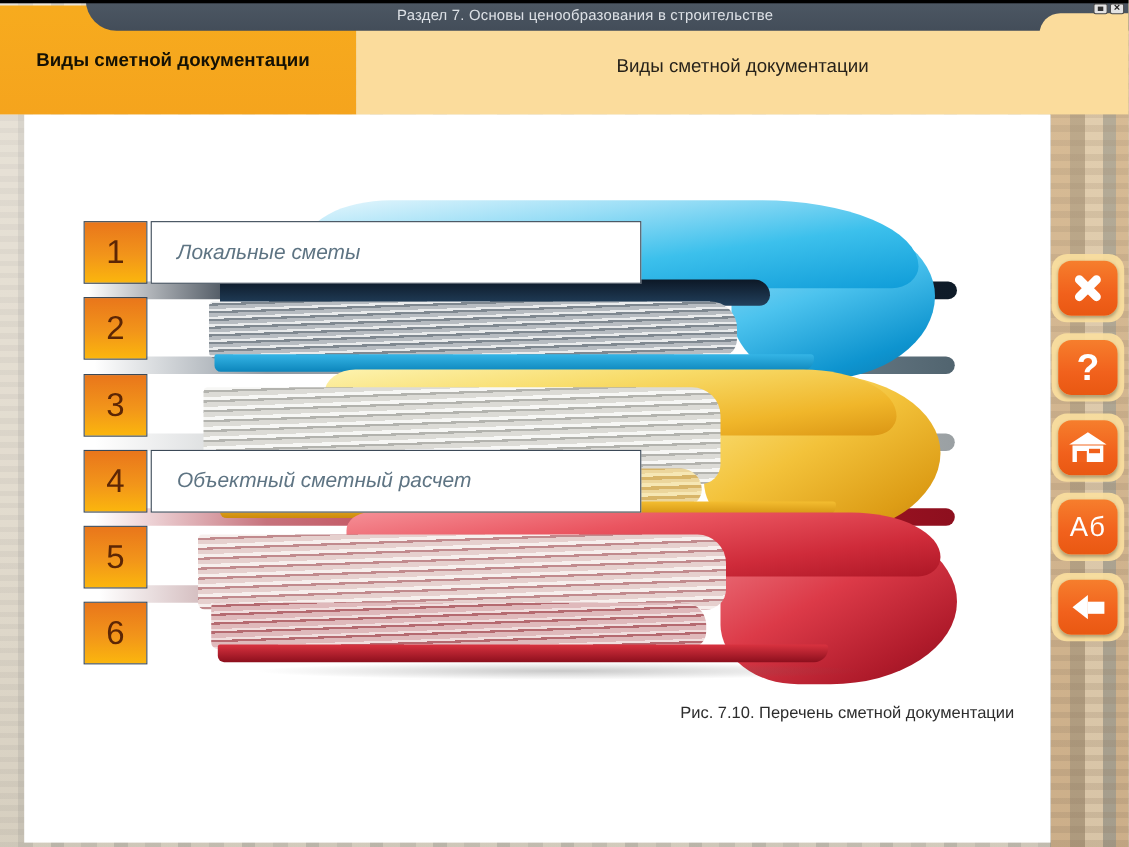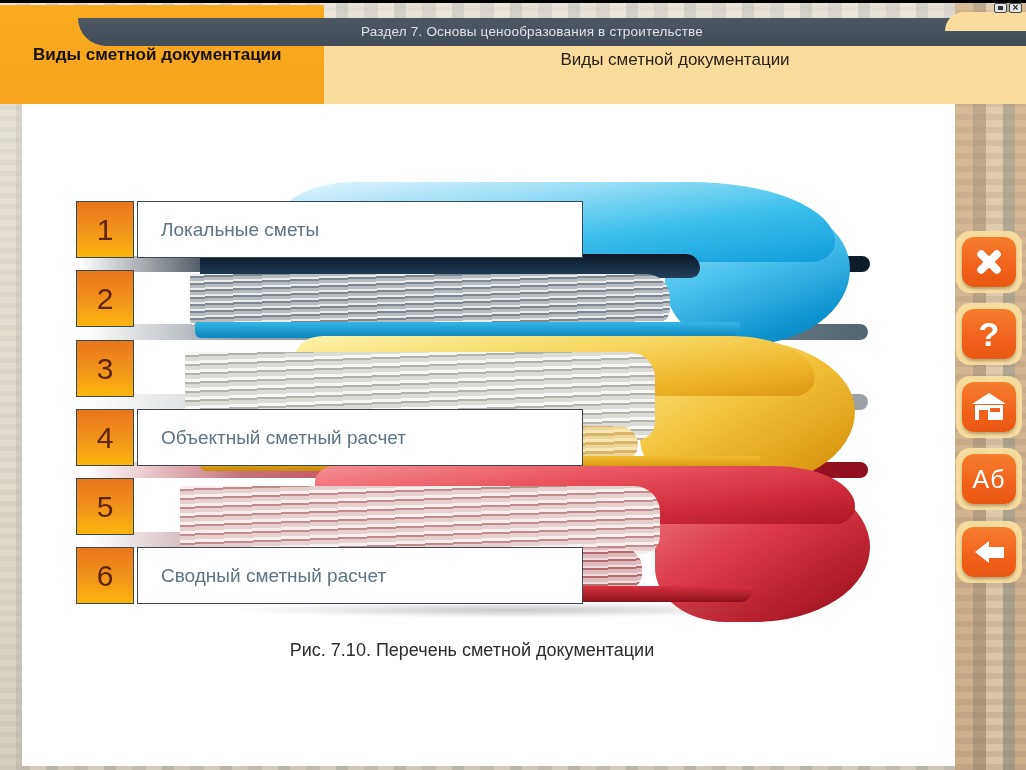--- a/index.html
+++ b/index.html
@@ -19,21 +19,21 @@
   .city-right { position:absolute; right:0; top:0; width:71px; height:100%;
     background:
       repeating-linear-gradient(0deg, rgba(90,60,30,.20) 0 6px, rgba(0,0,0,0) 6px 13px),
       repeating-linear-gradient(90deg, #b98f5c 0 18px, #8a6f4a 18px 31px, #cbb089 31px 48px, #7d7460 48px 60px);
   }
   .city-right::after { content:""; position:absolute; inset:0;
     background:linear-gradient(180deg, rgba(255,244,222,.45), rgba(240,234,222,.35)); }
 
   
   .topline { position:absolute; top:0; left:0; right:0; height:3px; background:#000; z-index:9; }
-  .titlebar { position:absolute; left:78px; right:0; top:18px; height:28px; z-index:5;
+  .titlebar { position:absolute; left:78px; right:0; top:0; height:28px; z-index:5;
     background:linear-gradient(180deg,#4d5864 0%, #434d59 100%);
     border-bottom-left-radius:30px; }
   .titlebar .title { display:block; text-align:center; line-height:27px; font-size:13.5px;
     color:#dde1e6; padding-right:40px; letter-spacing:.2px; }
   .win-controls { position:absolute; top:3px; right:4px; z-index:7; display:flex; gap:2px; }
   .win-btn { width:13px; height:10px; background:#e3e3e3; border:1px solid #4a4a4a; border-radius:2px;
     display:flex; align-items:center; justify-content:center; cursor:default; }
   .win-btn .sq { width:5px; height:4px; background:#333; }
   .win-btn.close { font-size:10px; line-height:8px; color:#222; font-weight:bold; }
 
@@ -106,27 +106,27 @@
 
   
   .rows { position:absolute; left:54px; top:97px; width:507px; z-index:5; }
   .row { position:absolute; left:0; width:507px; height:57px; display:flex; }
   .row-num { width:58px; height:57px; flex:0 0 58px; margin-right:3px;
     border:1px solid #3b4957;
     background:linear-gradient(180deg,#e9761b 0%, #f2951a 55%, #fbb60d 100%);
     font-size:30px; color:#5c2605; text-align:center; line-height:55px; }
   .row-box { flex:1; height:57px; background:#ffffff; border:1px solid #3b4957;
     font-size:19px; color:#5e7483; line-height:55px; padding-left:23px;
-    white-space:nowrap; overflow:hidden; }
+    white-space:nowrap; overflow:hidden;font-style:italic; }
   .row:nth-child(1){ top:0; }   .row:nth-child(2){ top:69px; }
   .row:nth-child(3){ top:139px; } .row:nth-child(4){ top:208px; }
   .row:nth-child(5){ top:277px; } .row:nth-child(6){ top:346px; }
 
-  .caption { position:absolute; left:0; top:536px; width:900px; text-align:center;
-    font-size:18px; color:#2d2d2d; z-index:5; }
+  .caption { position:absolute; left:0; top:536px; width:900px; text-align:right;
+    font-size:15px; color:#2d2d2d; z-index:5; }
 
   
   .plate { position:absolute; left:956px; width:66px; height:62px; border-radius:14px;
     background:rgba(250,222,158,.92); z-index:8; }
   .p1{ top:231px; } .p2{ top:303px; } .p3{ top:376px; } .p4{ top:448px; } .p5{ top:521px; }
   .side-btn { position:absolute; left:962px; width:54px; height:50px; border-radius:12px; z-index:9;
     background:linear-gradient(180deg,#f67e2d 0%, #f1611c 60%, #e95812 100%);
     box-shadow:0 2px 3px rgba(0,0,0,.28); display:flex; align-items:center; justify-content:center;
     cursor:pointer; }
   .b1{ top:237px; } .b2{ top:309px; } .b3{ top:382px; } .b4{ top:454px; } .b5{ top:527px; }
@@ -221,21 +221,20 @@
       </div>
       <div class="row">
         <div class="row-num">4</div>
         <div class="row-box">Объектный сметный расчет</div>
       </div>
       <div class="row">
         <div class="row-num">5</div>
       </div>
       <div class="row">
         <div class="row-num">6</div>
-        <div class="row-box">Сводный сметный расчет</div>
       </div>
     </div>
 
     <div class="caption">Рис. 7.10. Перечень сметной документации</div>
   </div>
 
   <div class="plate p1"></div>
   <div class="plate p2"></div>
   <div class="plate p3"></div>
   <div class="plate p4"></div>

